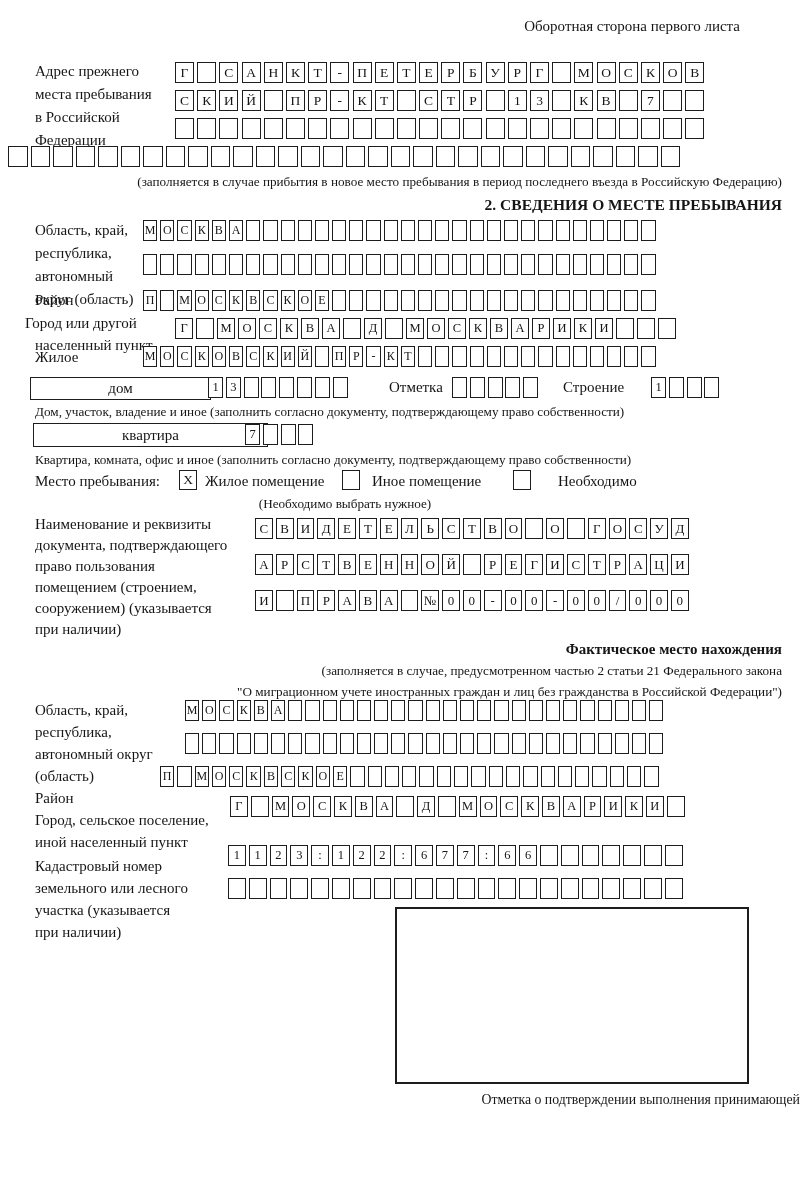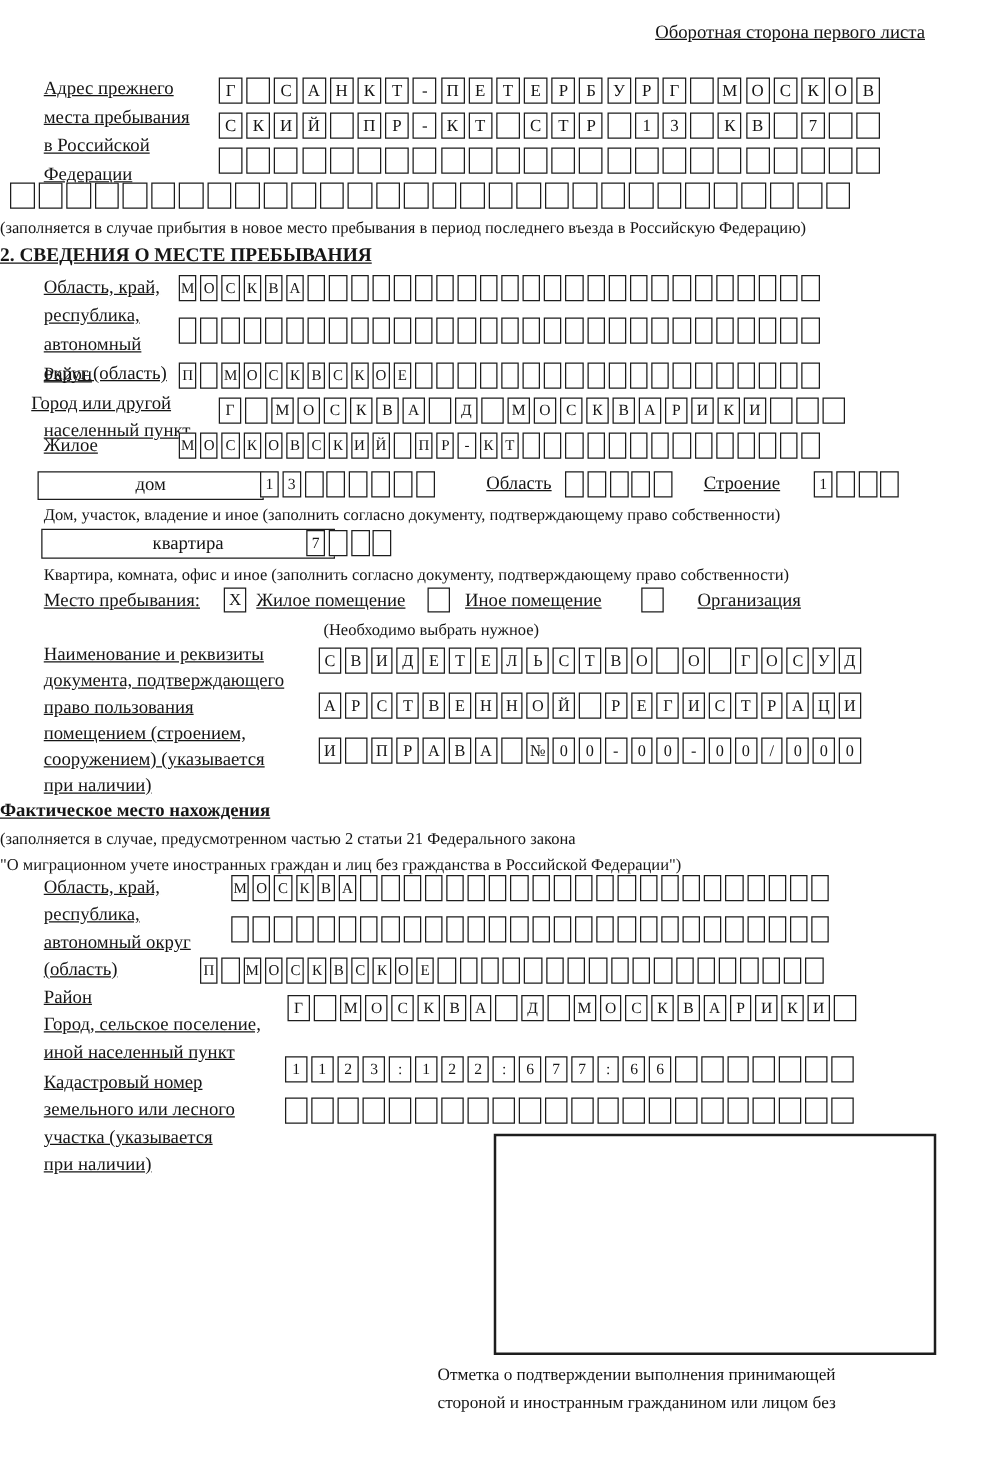--- a/index.html
+++ b/index.html
@@ -1,23 +1,23 @@
 <!DOCTYPE html>
 <html><head>
 <meta charset="utf-8">
 <style>
   * { margin:0; padding:0; box-sizing:border-box; }
   html,body { background:#ffffff; }
   body {
     width:800px; height:1180px; position:relative;
     font-family:"Liberation Serif", serif; color:#151515; overflow:hidden;
   }
-  .lbl { position:absolute; font-size:15px; white-space:nowrap;text-decoration:underline; }
+  .lbl { position:absolute; font-size:15px; white-space:nowrap; }
   .note { position:absolute; font-size:13.2px; white-space:nowrap;text-align:center; }
-  .center { left:0; width:782px; text-align:left; }
+  .center { left:0; width:782px; text-align:right; }
   .bold { font-weight:bold; }
   .boxrow { position:absolute; display:flex; gap:var(--g,3px); }
   .cell {
     flex:none; width:var(--cw,17px); height:21px;
     border:1.6px solid #1d1d1d; background:#fff;
     display:flex; align-items:center; justify-content:center;
     font-family:"Liberation Serif", serif;
   }
   .widebox {
     position:absolute; border:1.6px solid #1d1d1d; background:#fff;
@@ -27,21 +27,21 @@
   .chk {
     position:absolute; width:18px; height:20px; border:1.6px solid #1d1d1d;
     display:flex; align-items:center; justify-content:center; font-size:13.5px;
   }
   .stamp-box {
     position:absolute; left:395px; top:907px; width:354px; height:177px;
     border:2px solid #1d1d1d; background:#fff;
   }
   .stamp-caption {
     position:absolute; left:350px; top:1089px; width:450px;
-    text-align:left; font-size:13.8px; line-height:22px;
+    text-align:right; font-size:13.8px; line-height:22px;
   }
 </style>
 </head>
 <body>
 
 <div class="lbl" style="left:400px; top:18px; width:340px; text-align:right;">Оборотная сторона первого листа</div>
 
 <div class="lbl" style="left:35px; top:63px">Адрес прежнего</div>
 <div class="lbl" style="left:35px; top:86px">места пребывания</div>
 <div class="lbl" style="left:35px; top:109px">в Российской</div>
@@ -332,21 +332,21 @@
 <div class="boxrow" style="left:208px; top:377px; --cw:15px; --g:2.8px; font-size:12.5px">
     <span class="cell">1</span>
     <span class="cell">3</span>
     <span class="cell"></span>
     <span class="cell"></span>
     <span class="cell"></span>
     <span class="cell"></span>
     <span class="cell"></span>
     <span class="cell"></span>
   </div>
-<div class="lbl" style="left:389px; top:379px">Область</div>
+<div class="lbl" style="left:389px; top:379px">Отметка</div>
 <div class="boxrow" style="left:452px; top:377px; --cw:15px; --g:2.8px; font-size:12.5px">
     <span class="cell"></span>
     <span class="cell"></span>
     <span class="cell"></span>
     <span class="cell"></span>
     <span class="cell"></span>
   </div>
 <div class="lbl" style="left:563px; top:379px">Строение</div>
 <div class="boxrow" style="left:651px; top:377px; --cw:15px; --g:2.8px; font-size:12.5px">
     <span class="cell">1</span>
@@ -364,21 +364,21 @@
     <span class="cell"></span>
   </div>
 <div class="note" style="left:35px; top:452px">Квартира, комната, офис и иное (заполнить согласно документу, подтверждающему право собственности)</div>
 
 <div class="lbl" style="left:35px; top:473px">Место пребывания:</div>
 <div class="chk" style="left:179px; top:470px">Х</div>
 <div class="lbl" style="left:205px; top:473px">Жилое помещение</div>
 <div class="chk" style="left:342px; top:470px"></div>
 <div class="lbl" style="left:372px; top:473px">Иное помещение</div>
 <div class="chk" style="left:513px; top:470px"></div>
-<div class="lbl" style="left:558px; top:473px">Организация</div>
+<div class="lbl" style="left:558px; top:473px">Необходимо</div>
 <div class="note" style="left:145px; top:496px; width:400px; text-align:center">(Необходимо выбрать нужное)</div>
 
 <div class="lbl" style="left:35px; top:516px">Наименование и реквизиты</div>
 <div class="lbl" style="left:35px; top:537px">документа, подтверждающего</div>
 <div class="lbl" style="left:35px; top:558px">право пользования</div>
 <div class="lbl" style="left:35px; top:579px">помещением (строением,</div>
 <div class="lbl" style="left:35px; top:600px">сооружением) (указывается</div>
 <div class="lbl" style="left:35px; top:621px">при наличии)</div>
 <div class="boxrow" style="left:255px; top:518px; --cw:17.8px; --g:3px; font-size:13px">
     <span class="cell">С</span>
@@ -628,14 +628,13 @@
     <span class="cell"></span>
     <span class="cell"></span>
     <span class="cell"></span>
     <span class="cell"></span>
     <span class="cell"></span>
   </div>
 
 <div class="stamp-box"></div>
 <div class="stamp-caption">
   <div>Отметка о подтверждении выполнения принимающей</div>
-  <div>стороной и иностранным гражданином или лицом без</div>
 </div>
 
 </body></html>

